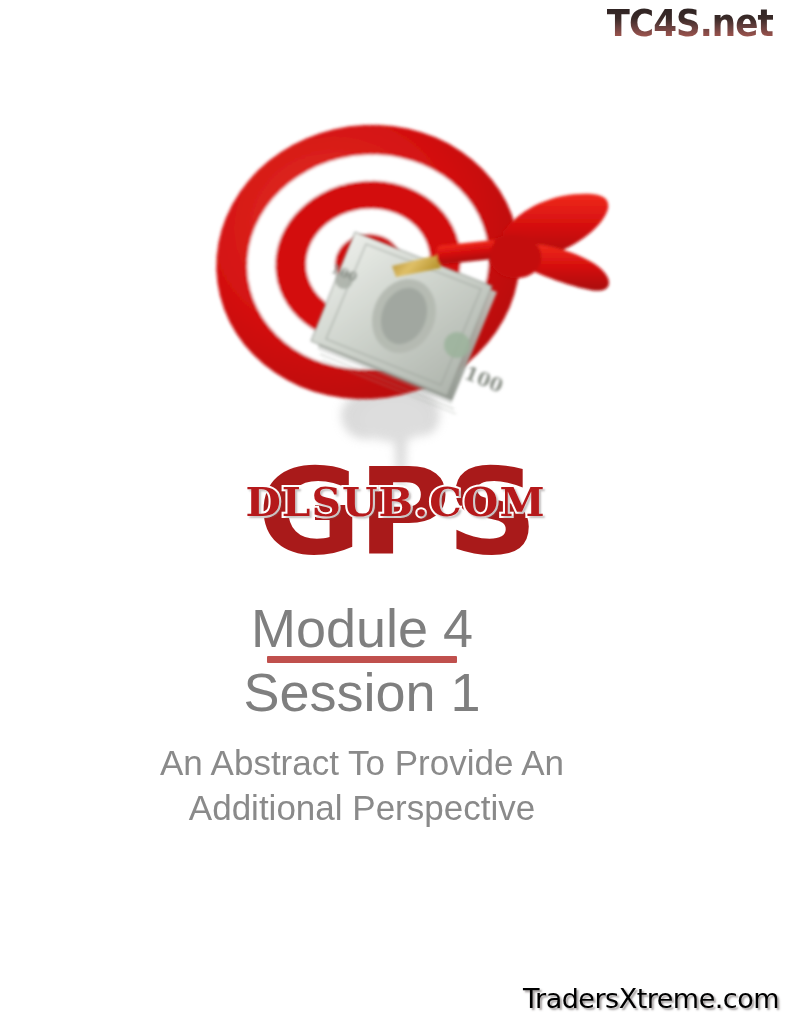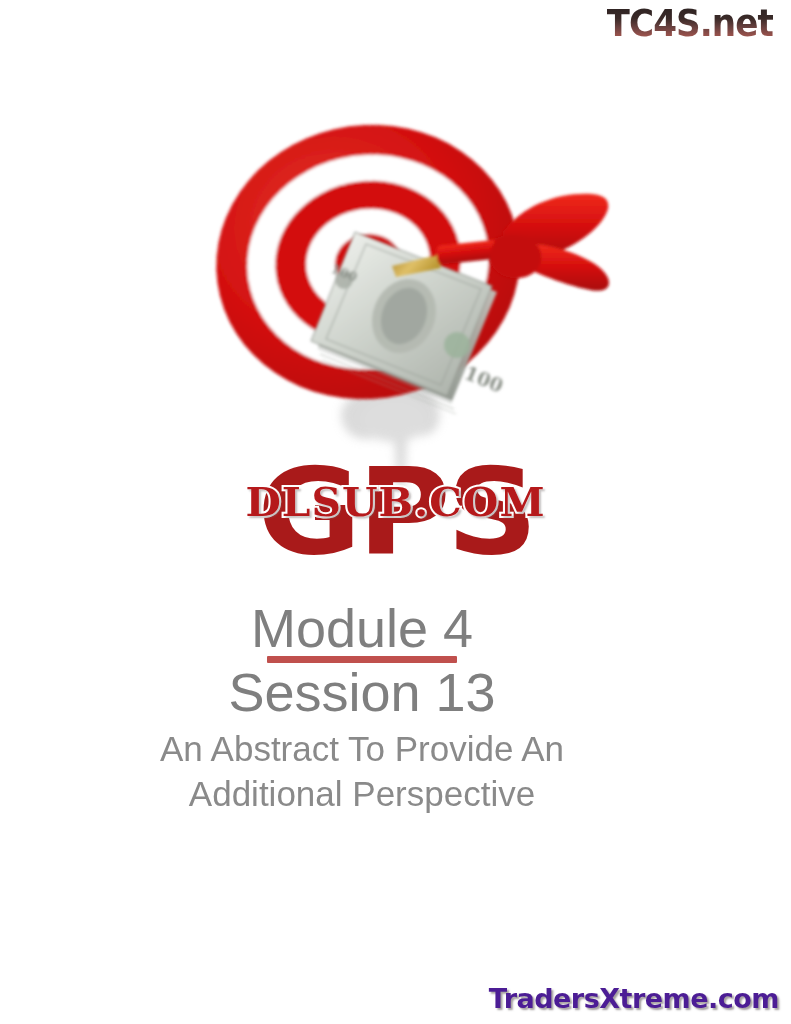--- a/index.html
+++ b/index.html
@@ -108,33 +108,33 @@
     background: #c0504d;
     margin: -2px auto -1px auto;
     border-radius: 1px;
   }
   .subtitle {
     font-family: "Liberation Sans", sans-serif;
     font-weight: 400;
     font-size: 35px;
     line-height: 41px;
     color: #8a8a8a;
-    margin-top: 6px;
+    margin-top: 20px;
   }
 
   
   .brand-bottom {
     position: absolute;
     bottom: 12px;
     right: 12px;
     font-family: "DejaVu Sans", sans-serif;
-    font-weight: bold;
+    font-weight: normal;
     font-size: 27px;
     line-height: 1;
-    color: #4c1d95;
+    color: #000000;
     -webkit-text-stroke: 5px #ffffff;
     paint-order: stroke fill;
     text-shadow: 2px 2px 2px rgba(90,80,80,0.55);
     letter-spacing: -0.5px;
   }
 </style>
 </head>
 <body>
 
 <div id="slide">
@@ -226,20 +226,20 @@
     </svg>
   </div>
 
   <div class="gps">GPS</div>
 
   <div class="watermark">DLSUB.COM</div>
 
   <div class="title-block">
     <div class="line-module">Module 4</div>
     <div class="rule"></div>
-    <div class="line-session">Session 13</div>
+    <div class="line-session">Session 1</div>
     <div class="subtitle">An Abstract To Provide An</div>
     <div class="subtitle" style="margin-top:4px;">Additional Perspective</div>
   </div>
 
   <div class="brand-bottom">TradersXtreme.com</div>
 
 </div>
 
 </body></html>

